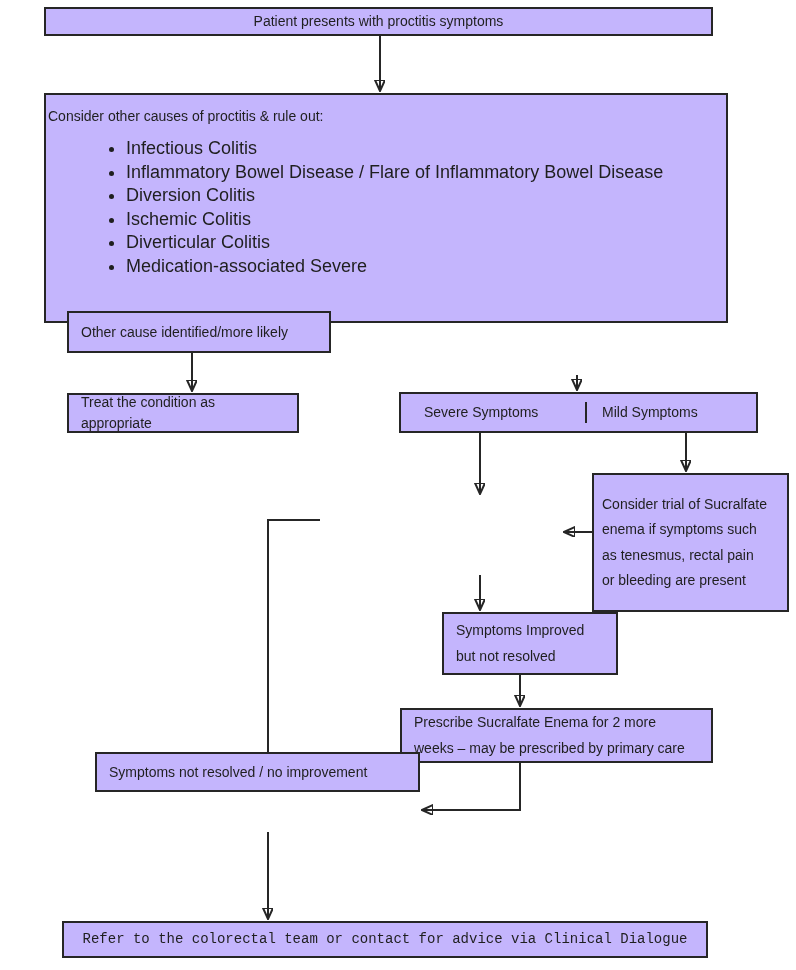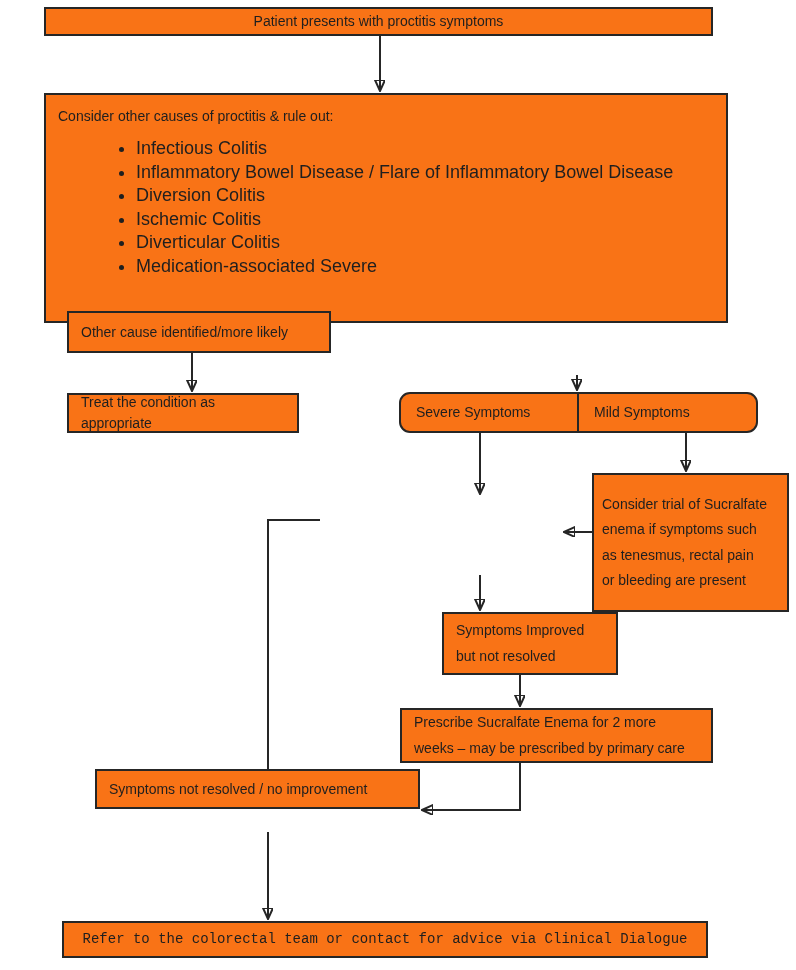--- a/index.html
+++ b/index.html
@@ -24,49 +24,49 @@
   }
   .connectors path, .connectors line {
     stroke: #262626;
     stroke-width: 2;
     fill: none;
   }
   .node {
     position: absolute;
     box-sizing: border-box;
     border: 2px solid #262626;
-    background: #f97316;
+    background: #c4b5fd;
     font-size: 14px;
     line-height: 1.5;
     display: flex;
     align-items: center;
     white-space: pre-line;
   }
   .align-left   { justify-content: flex-start; text-align: left;  padding: 3px 12px; }
   .align-center { justify-content: center;     text-align: center; padding: 3px 8px; }
   .ml { line-height: 1.82; }
 
   
   .n-start            { left: 44px;  top: 7px;   width: 669px; height: 29px; }
   .n-consider         { left: 44px;  top: 93px;  width: 684px; height: 230px;
-                        display: block; white-space: normal; padding: 9px 12px; }
+                        display: block; white-space: normal; padding: 9px 2px; }
   .n-other-cause      { left: 67px;  top: 311px; width: 264px; height: 42px; }
   .n-treat            { left: 67px;  top: 393px; width: 232px; height: 40px; }
   .n-radiation        { left: 399px; top: 312px; width: 363px; height: 63px; line-height: 1.95; }
   .n-severe-mild      { left: 399px; top: 392px; width: 359px; height: 41px;
-                        display: flex; padding: 0; white-space: normal; border-radius: 11px; }
+                        display: flex; padding: 8px; white-space: normal; }
   .n-severe-mild .cell{ box-sizing: border-box; display: flex; align-items: center;
                         padding: 3px 15px; height: 100%; }
   .cell-severe        { width: 178px; border-right: 2px solid #262626; }
   .cell-mild          { flex: 1; }
   .n-prescribe-initial{ left: 320px; top: 496px; width: 242px; height: 79px; }
   .n-consider-trial   { left: 592px; top: 473px; width: 197px; height: 139px; padding: 7px 8px; }
   .n-improved         { left: 442px; top: 612px; width: 176px; height: 63px; }
   .n-prescribe-more   { left: 400px; top: 708px; width: 313px; height: 55px; }
-  .n-not-resolved     { left: 95px;  top: 769px; width: 325px; height: 40px; }
+  .n-not-resolved     { left: 95px;  top: 752px; width: 325px; height: 40px; }
   .n-refer            { left: 62px;  top: 921px; width: 646px; height: 37px; font-family: Liberation Mono, monospace; }
 
   
   .n-consider .box-title { display: block; margin: 2px 0 0 0; }
   .n-consider ul {
     margin: 10px 0 0 0;
     padding-left: 78px;
   }
   .n-consider li {
     line-height: 23.5px;

